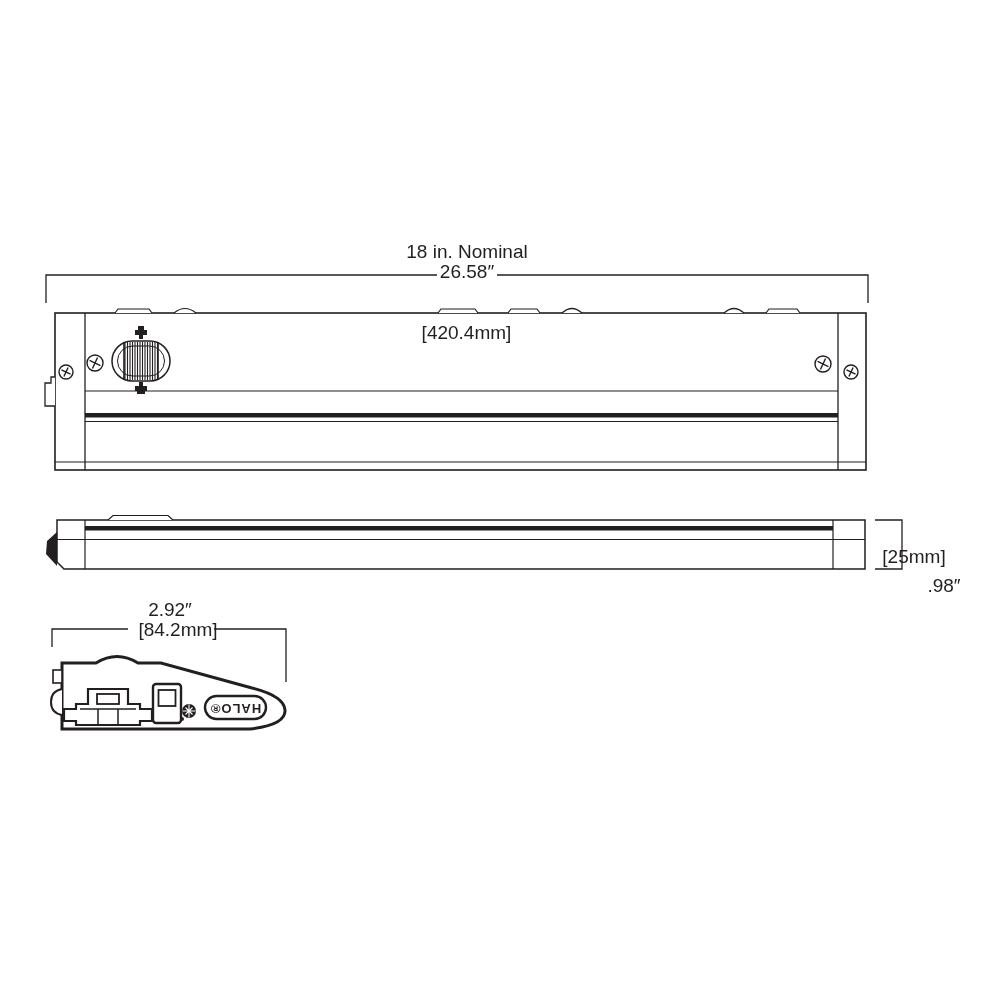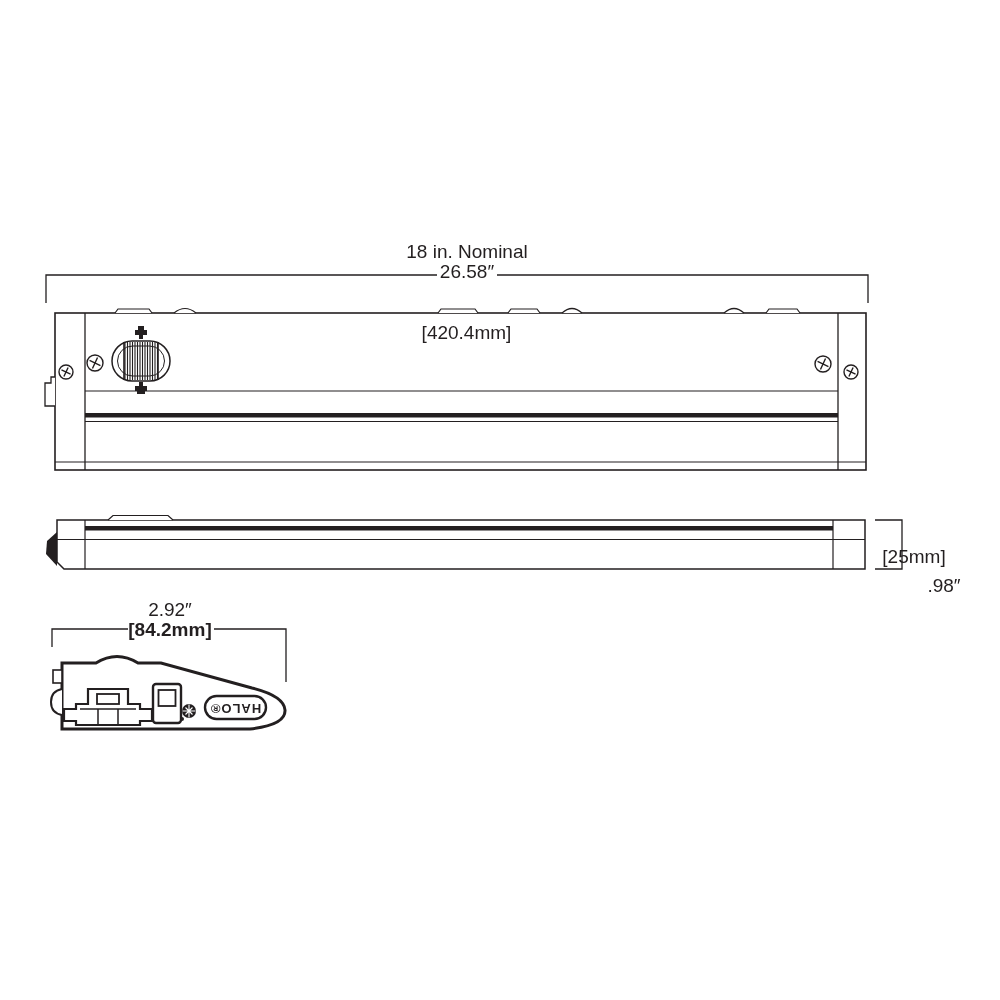--- a/index.html
+++ b/index.html
@@ -136,16 +136,16 @@
   </svg>
 
   <div class="dim-label" style="left:377px;top:243px;width:180px;">18 in. Nominal</div>
   <div class="dim-label" style="left:407px;top:263px;width:120px;">26.58″</div>
   <div class="dim-label" style="left:400px;top:283px;width:133px;margin-top:41px;">[420.4mm]</div>
 
   <div class="dim-label" style="left:915px;top:529px;width:58px;margin-top:48px;">.98″</div>
   <div class="dim-label" style="left:880px;top:548px;width:68px;">[25mm]</div>
 
   <div class="dim-label" style="left:130px;top:601px;width:80px;">2.92″</div>
-  <div class="dim-label" style="left:126px;top:621px;width:88px;font-weight:bold;">[84.2mm]</div>
+  <div class="dim-label" style="left:134px;top:621px;width:88px;">[84.2mm]</div>
 
   <div class="halo-text">HALO®</div>
 </div>
 
 </body></html>

